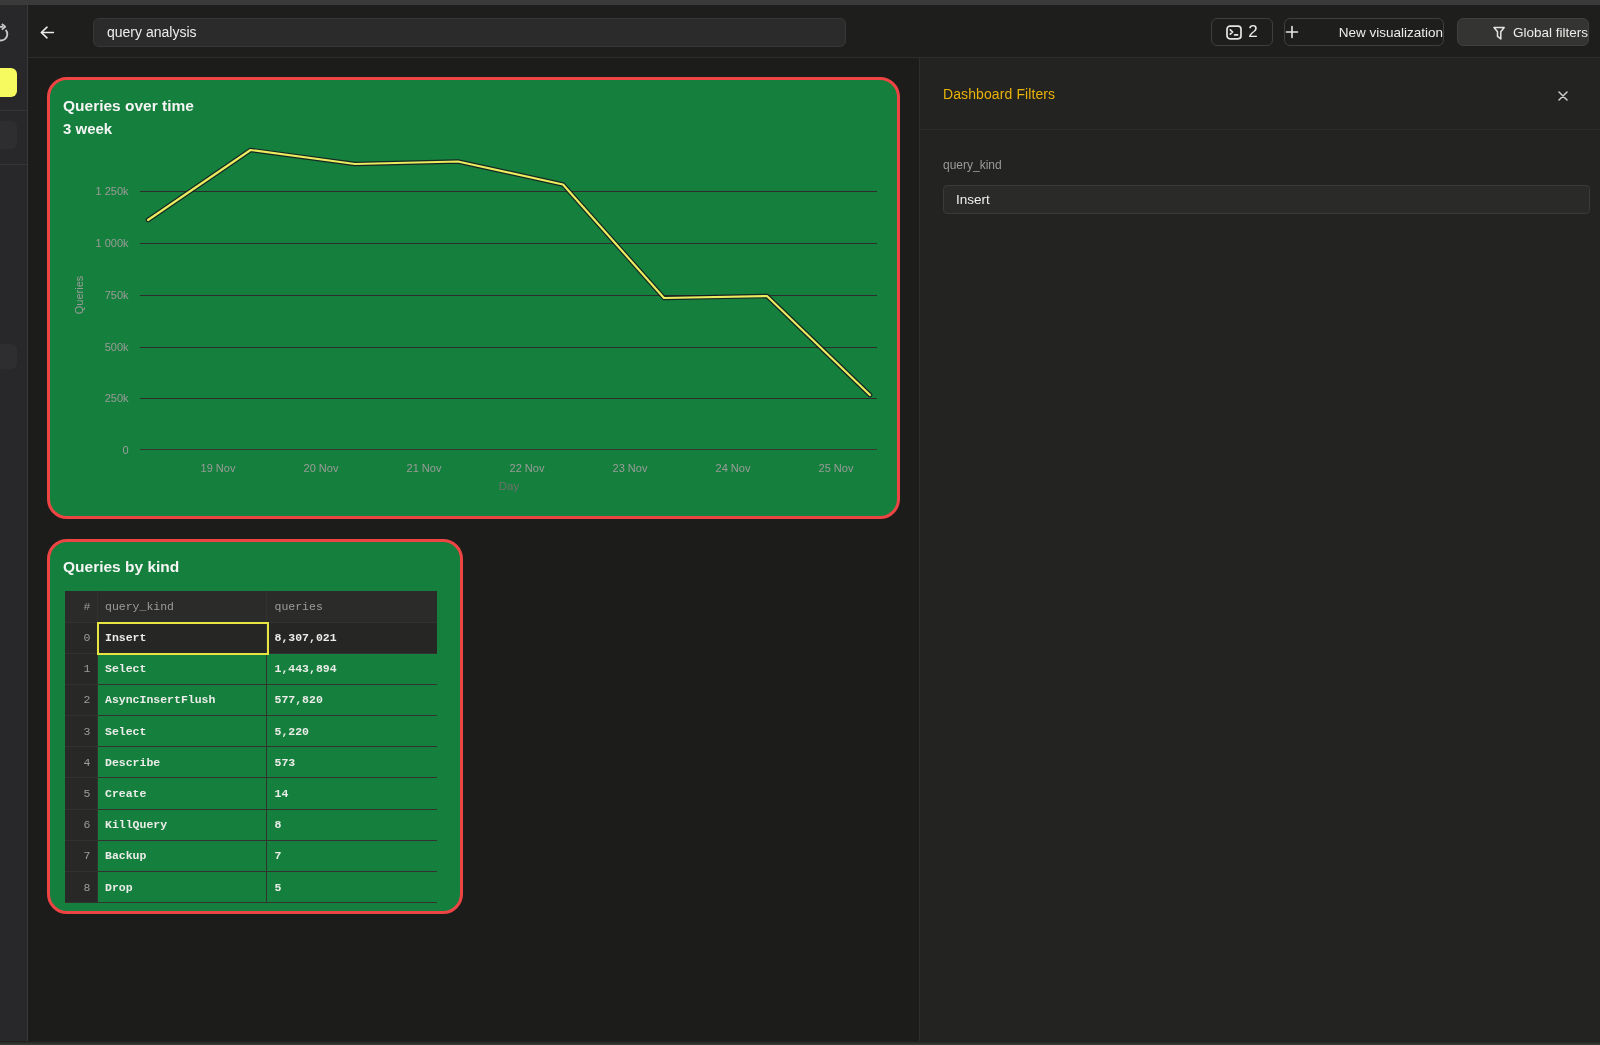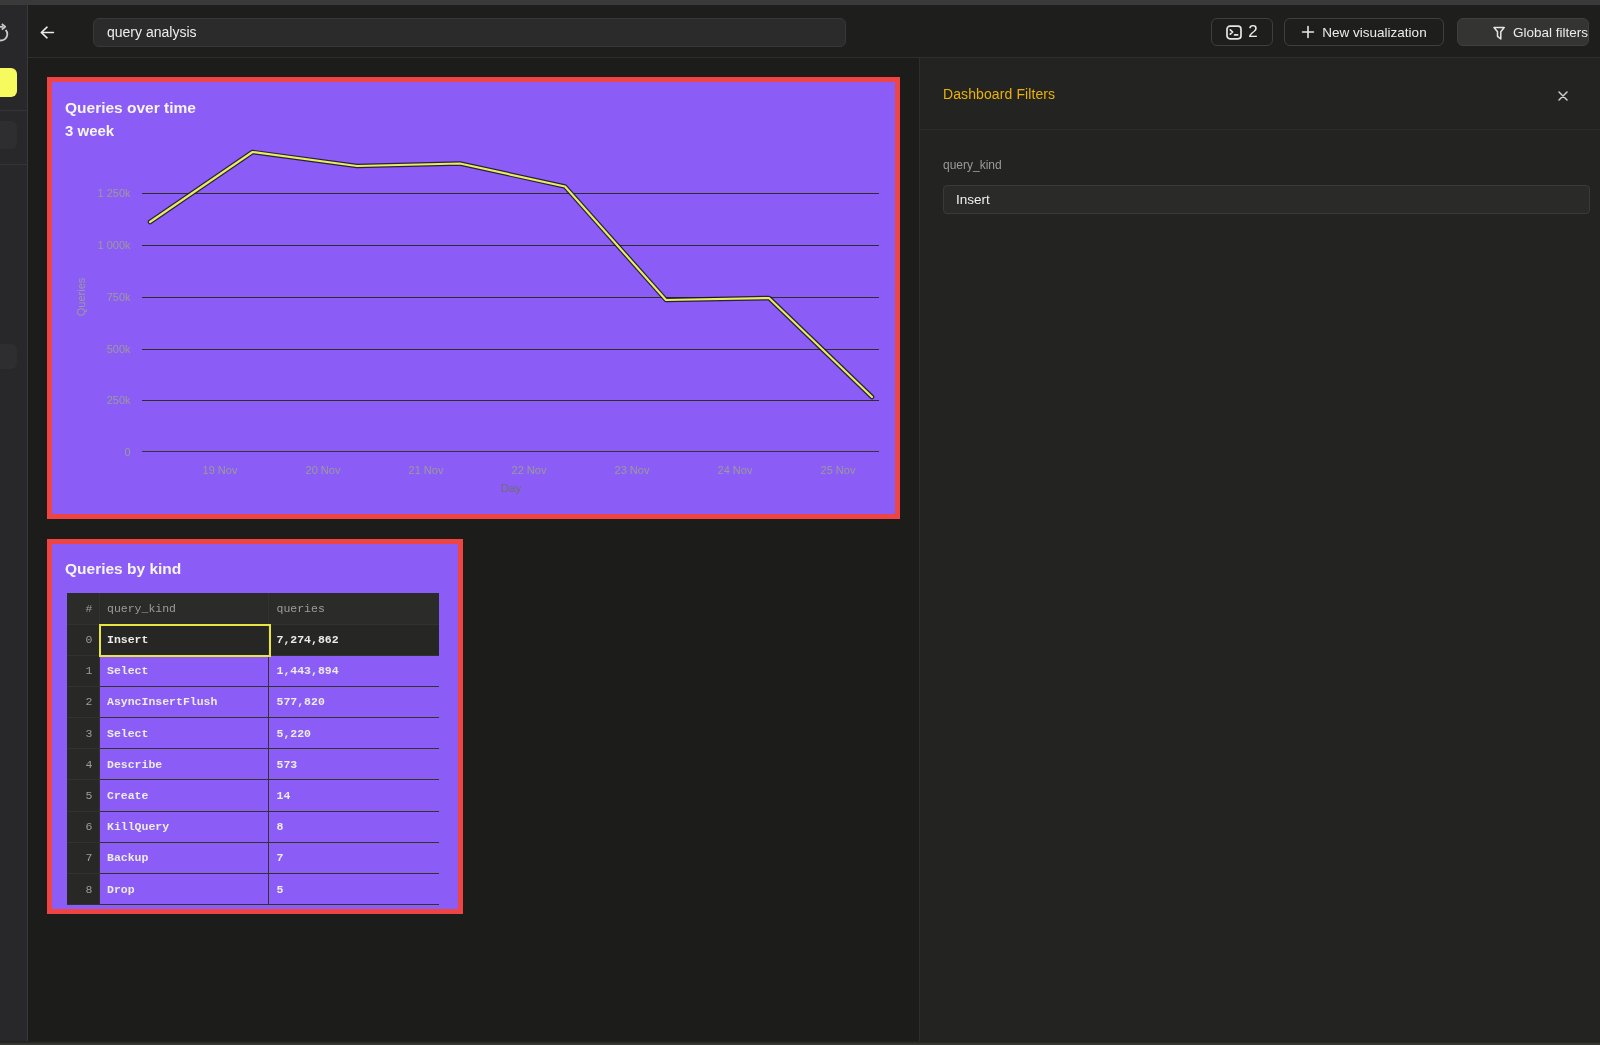--- a/index.html
+++ b/index.html
@@ -21,21 +21,21 @@
     border-bottom:1px solid #2e2e2c; z-index:2; }
   #searchbox { left:41px; top:13px; width:753px; height:29px; background:#2b2b2b;
     border:1px solid #383838; border-radius:6px; color:#ededed; font-size:14px;
     line-height:27px; padding-left:13px;margin-left:24px; }
   .btn { position:absolute; top:13px; height:28px; border:1px solid #3f3f3d;
     border-radius:6px; color:#ececea; font-size:13.5px; display:flex;
     align-items:center; justify-content:center; gap:8px; }
 
   
   #main { left:28px; top:57px; width:891px; height:988px; background:#1c1c1a; }
-  .card { position:absolute; background:#8b5cf6; border:5px solid #ef4444; border-radius:0; }
+  .card { position:absolute; background:#15803d; border:3px solid #ef4444; border-radius:20px; }
   .cardtitle { position:absolute; left:13px; color:#f5f5f5; font-size:15.5px; font-weight:700; }
 
   
   #tbl { position:absolute; left:15px; top:49px; width:372px; font-family:"Liberation Mono", monospace;
     font-size:11.5px; }
   .trow { position:relative; display:flex; height:31.2px; border-bottom:1px solid #32322f; }
   .trow.head { height:31.5px; background:#2b2b29; color:#9c9c9a; }
   .c0 { width:33px; display:flex; align-items:center; justify-content:flex-end; padding-right:6.5px;
     background:#282826; color:#9c9c9a; border-right:1px solid #32322f; flex:none; }
   .c1 { width:169px; display:flex; align-items:center; padding-left:7px;
@@ -81,21 +81,21 @@
 
     <div class="btn" style="left:1183px; width:62px;">
       <svg width="16" height="15" viewBox="0 0 16 15" style="margin-right:-2px; margin-top:1px;">
         <rect x="1" y="1.2" width="14" height="12.6" rx="3" fill="none" stroke="#e6e6e6" stroke-width="1.7"></rect>
         <path d="M4.3 4.8 L6.6 7 L4.3 9.2" fill="none" stroke="#e6e6e6" stroke-width="1.7" stroke-linecap="round" stroke-linejoin="round"></path>
         <path d="M8.6 9.9 H11.6" stroke="#e6e6e6" stroke-width="1.7" stroke-linecap="round"></path>
       </svg>
       <span style="font-size:17px;">2</span>
     </div>
 
-    <div class="btn" style="left:1256px; width:160px;">
+    <div class="btn" style="left:1256px; width:160px;justify-content:space-between;">
       <svg width="14" height="14" viewBox="0 0 14 14" style="margin-right:-1px;">
         <path d="M7 1.5 V12.5 M1.5 7 H12.5" stroke="#e6e6e6" stroke-width="1.6" stroke-linecap="round"></path>
       </svg>
       <span>New visualization</span>
     </div>
 
     <div class="btn" style="left:1429px; width:132px; background:#343432; border-color:#3f3f3d; justify-content:flex-end; padding-left:15px;">
       <svg width="15" height="15" viewBox="0 0 15 15" style="margin-right:-2px; margin-top:3px;">
         <path d="M2 1.5 H12.2 L8.8 5.8 V13 L5.5 10.4 V5.8 Z" fill="none" stroke="#e6e6e6" stroke-width="1.5" stroke-linejoin="round"></path>
       </svg>
@@ -145,21 +145,21 @@
       <div class="cardtitle" style="top:16px;text-align:center;">Queries by kind</div>
       <div id="tbl">
         <div class="trow head">
             <div class="c0">#</div>
             <div class="c1">query_kind</div>
             <div class="c2">queries</div>
           </div>
         <div class="trow sel">
             <div class="c0">0</div>
             <div class="c1">Insert</div>
-            <div class="c2">7,274,862</div>
+            <div class="c2">8,307,021</div>
           </div>
         <div class="trow">
             <div class="c0">1</div>
             <div class="c1">Select</div>
             <div class="c2">1,443,894</div>
           </div>
         <div class="trow">
             <div class="c0">2</div>
             <div class="c1">AsyncInsertFlush</div>
             <div class="c2">577,820</div>

